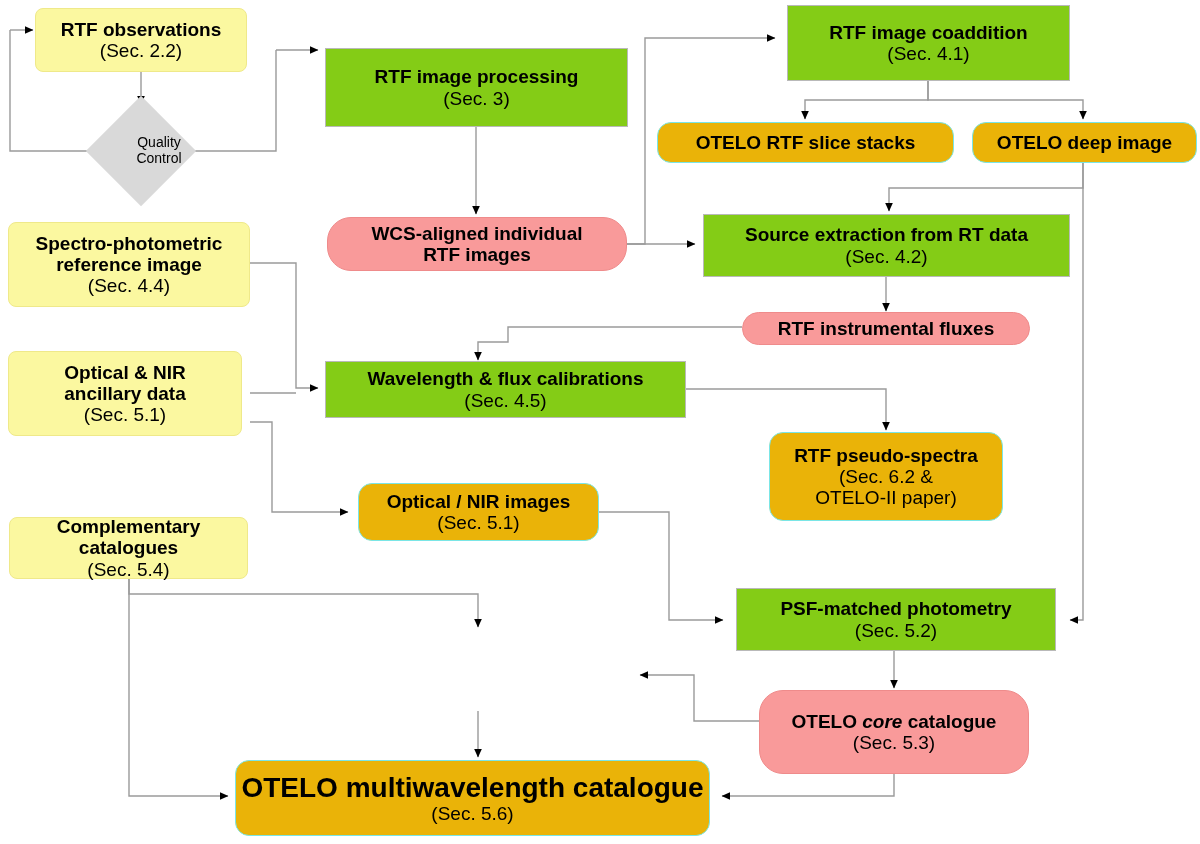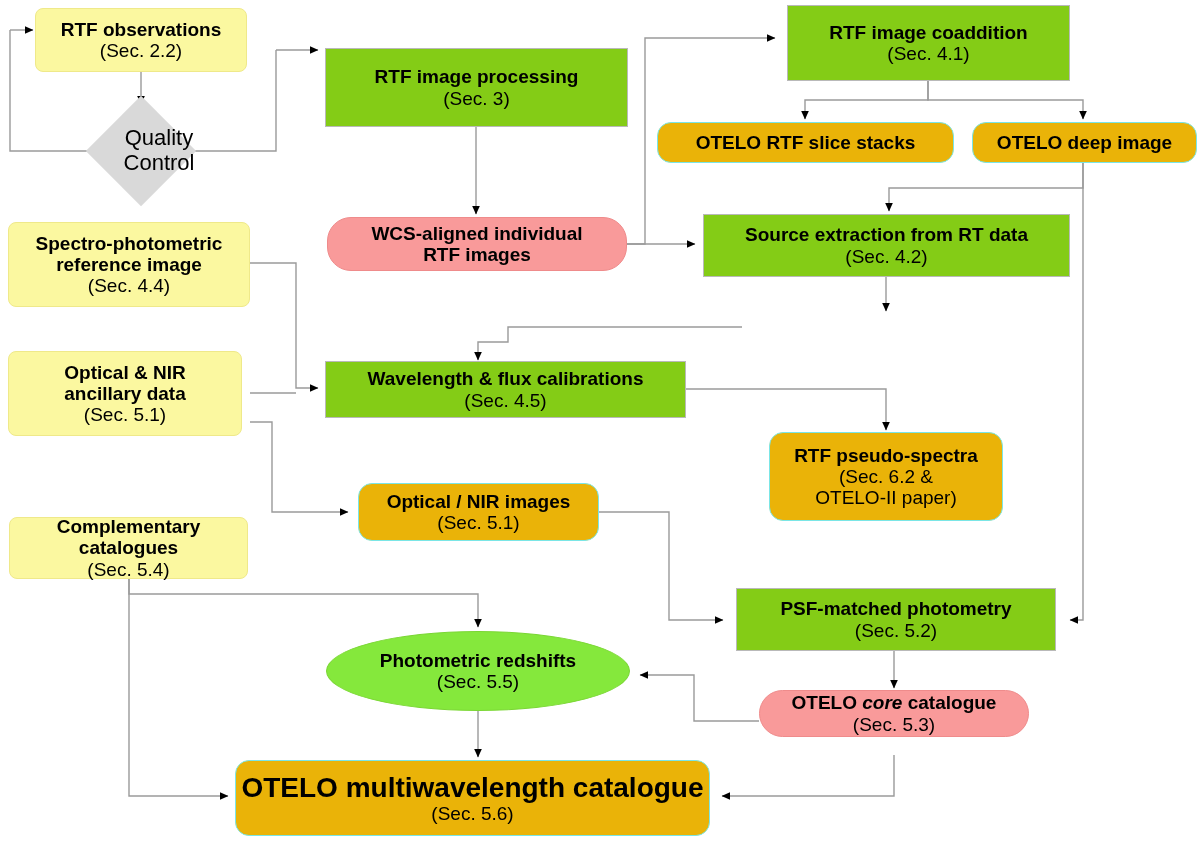--- a/index.html
+++ b/index.html
@@ -12,21 +12,21 @@
   .node .t2{font-weight:normal;font-size:19px;white-space:nowrap;}
   .node .t3{font-weight:normal;font-size:19px;white-space:nowrap;}
   .proc{background:#84cc16;border:1px solid #b9b9b9;border-radius:0;}
   .data-y{background:#fbf8a0;border:1px solid #efe98a;border-radius:8px;}
   .data-c{background:#eab308;border:1px solid #7ae6e6;border-radius:14px;}
   .data-r{background:#f99a9a;border:1px solid #ef8b8b;border-radius:24px;}
   .ellipse{background:#85e83c;border:1px solid #7ad634;border-radius:50%;}
   .diamond-wrap{position:absolute;display:flex;align-items:center;justify-content:center;}
   .diamond-shape{position:absolute;background:#d9d9d9;width:78px;height:78px;
                  transform:rotate(45deg);left:50%;top:50%;margin-left:-39px;margin-top:-39px;}
-  .diamond-label{position:relative;z-index:2;text-align:center;font-size:22px;line-height:1.12;color:#000;margin-left:36px;}
+  .diamond-label{position:relative;z-index:2;text-align:center;font-size:14px;line-height:1.12;color:#000;margin-left:36px;}
   .ital{font-style:italic;}
 </style>
 </head>
 <body>
 
 <div id="canvas">
 
   <svg class="edges" viewBox="0 0 1200 844">
     <defs>
       <marker id="ah" markerWidth="9" markerHeight="9" refX="8.2" refY="4.5" orient="auto" markerUnits="userSpaceOnUse">
@@ -118,20 +118,23 @@
   <div class="node data-r" style="left:327px;top:217px;width:300px;height:54px;">
     <span class="t1">WCS-aligned individual</span>
     <span class="t1">RTF images</span>
   </div>
 
   <div class="node proc" style="left:703px;top:214px;width:367px;height:63px;">
     <span class="t1">Source extraction from RT data</span>
     <span class="t2">(Sec. 4.2)</span>
   </div>
 
+  <div class="node data-r" style="left:742px;top:312px;width:288px;height:33px;">
+    <span class="t1">RTF instrumental fluxes</span>
+  </div>
 
   <div class="node data-y" style="left:8px;top:222px;width:242px;height:85px;">
     <span class="t1">Spectro-photometric</span>
     <span class="t1">reference image</span>
     <span class="t3">(Sec. 4.4)</span>
   </div>
 
   <div class="node data-y" style="left:8px;top:351px;width:234px;height:85px;">
     <span class="t1">Optical &amp; NIR</span>
     <span class="t1">ancillary data</span>
@@ -158,26 +161,22 @@
   <div class="node data-c" style="left:358px;top:483px;width:241px;height:58px;">
     <span class="t1">Optical / NIR images</span>
     <span class="t2">(Sec. 5.1)</span>
   </div>
 
   <div class="node proc" style="left:736px;top:588px;width:320px;height:63px;">
     <span class="t1">PSF-matched photometry</span>
     <span class="t2">(Sec. 5.2)</span>
   </div>
 
-  <div class="node ellipse" style="left:326px;top:631px;width:304px;height:80px;">
-    <span class="t1">Photometric redshifts</span>
-    <span class="t2">(Sec. 5.5)</span>
-  </div>
 
-  <div class="node data-r" style="left:759px;top:690px;width:270px;height:47px;">
+  <div class="node data-r" style="left:759px;top:690px;width:270px;height:84px;">
     <span class="t1"><span>OTELO </span><span class="ital">core</span><span> catalogue</span></span>
     <span class="t2">(Sec. 5.3)</span>
   </div>
 
   <div class="node data-c" style="left:235px;top:760px;width:475px;height:76px;">
     <span class="t1" style="font-size:28px;">OTELO multiwavelength catalogue</span>
     <span class="t2">(Sec. 5.6)</span>
   </div>
 
 </div>

